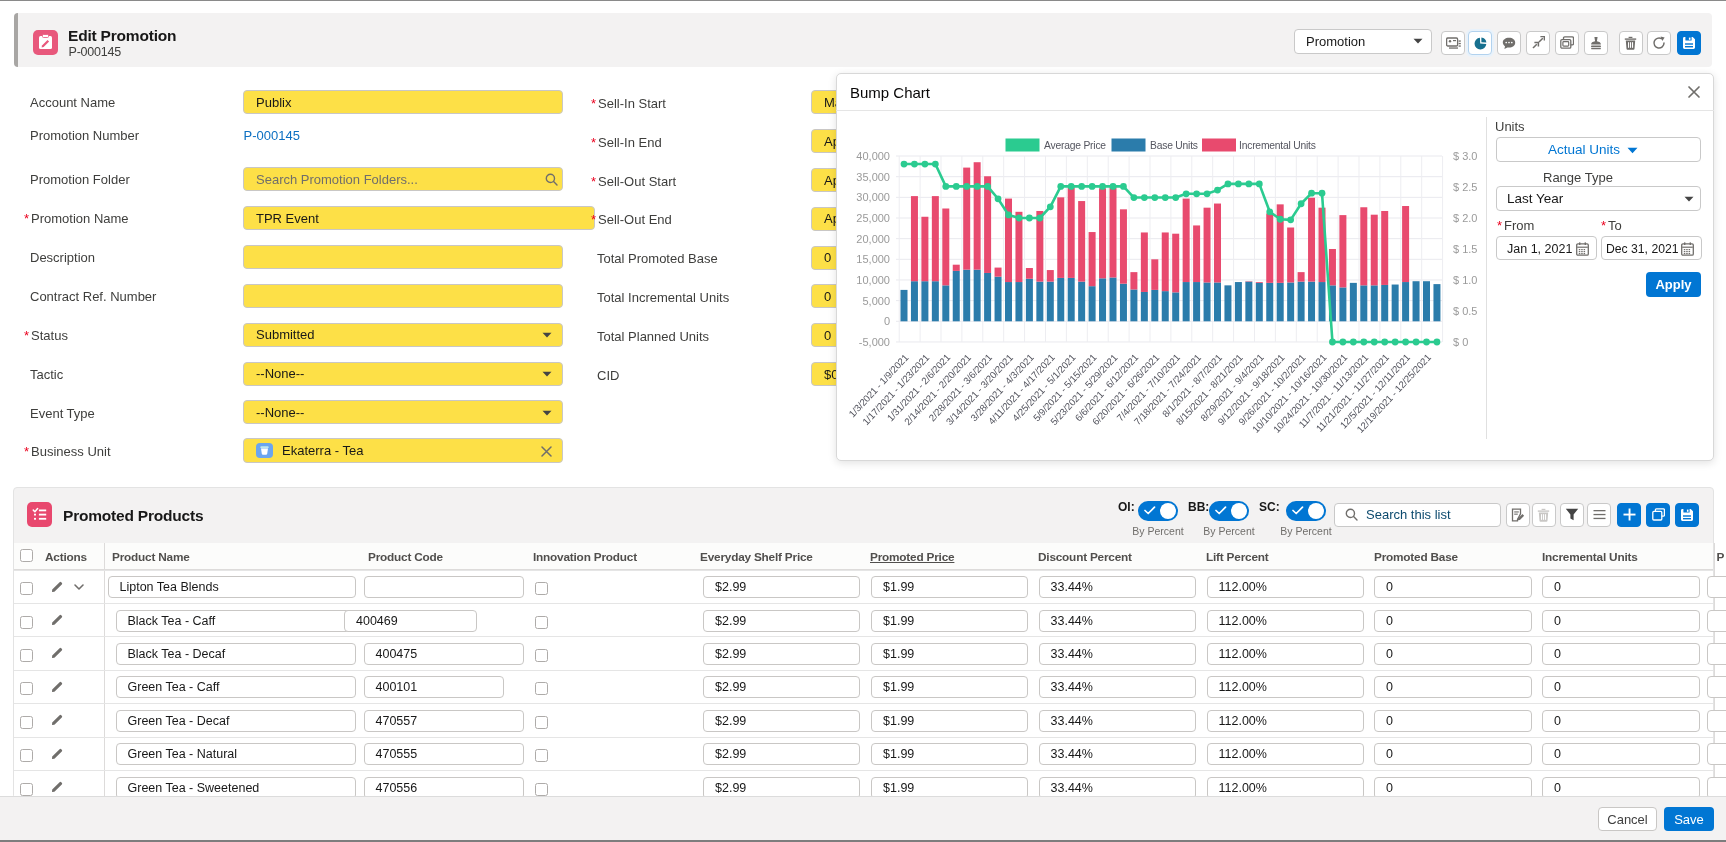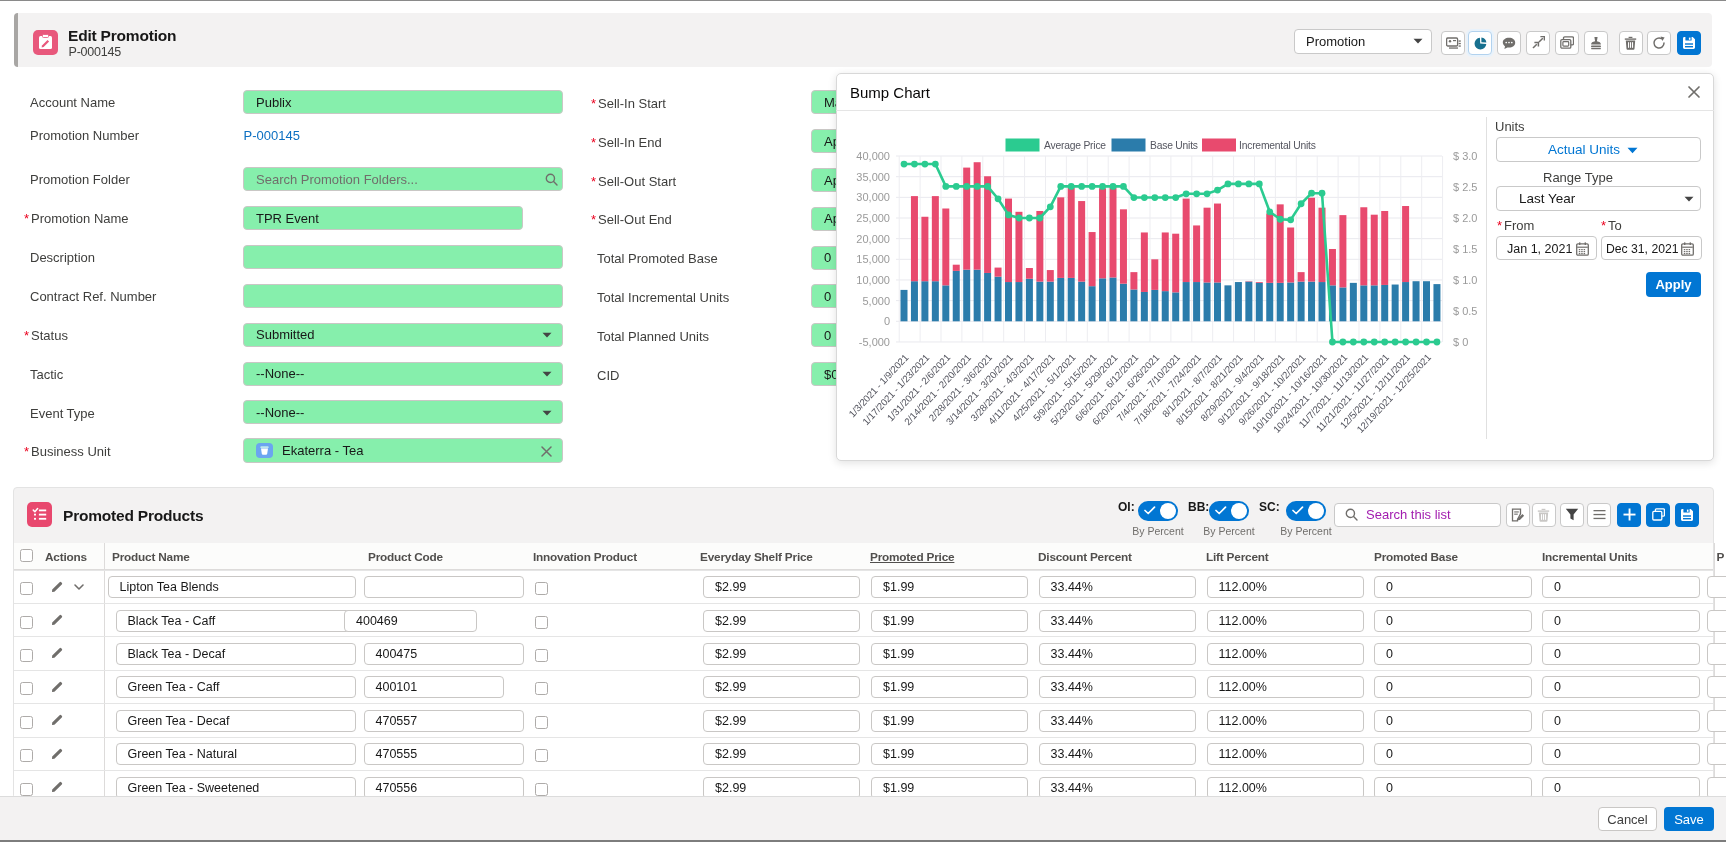--- a/index.html
+++ b/index.html
@@ -1,20 +1,20 @@
 <!DOCTYPE html>
 <html><head><meta charset="utf-8">
 <style>
 * { margin:0; padding:0; box-sizing:border-box; }
 html,body { width:1726px; height:842px; overflow:hidden; background:#fff;
   font-family:"Liberation Sans",sans-serif; position:relative; }
 .abs { position:absolute; }
 .lab { position:absolute; font-size:13px; color:#3e3e3c; white-space:nowrap; }
 .req { color:#ea001e; margin-right:2px; }
-.inp { position:absolute; height:24px; background:#86efac; border:1px solid #c9c7c5; border-radius:4px;
+.inp { position:absolute; height:24px; background:#fde047; border:1px solid #c9c7c5; border-radius:4px;
   font-size:13px; color:#181818; display:flex; align-items:center; padding-left:12px; white-space:nowrap; overflow:hidden; }
 .ph { color:#706e6b; }
 .carR { position:absolute; right:10px; top:8.5px; }
 .tbtn { position:absolute; width:24px; height:24px; background:#fff; border:1px solid #c9c9c9; border-radius:4px;
   display:flex; align-items:center; justify-content:center; }
 .bbtn { position:absolute; width:24px; height:24px; background:#0176d3; border:1px solid #0176d3; border-radius:4px;
   display:flex; align-items:center; justify-content:center; }
 .cb { position:absolute; width:13px; height:13px; background:#fff; border:1px solid #aeaba9; border-radius:2.5px; }
 .tin { position:absolute; height:22px; background:#fff; border:1px solid #c9c7c5; border-radius:4px;
   font-size:12.5px; color:#181818; display:flex; align-items:center; padding-left:11px; overflow:hidden; white-space:nowrap;}
@@ -133,21 +133,21 @@
 <div class="inp" style="left:243px;top:167px;width:320px;">
     <span class="ph">Search Promotion Folders...</span>
   </div>
 <div class="abs" style="left:545px;top:173px;">
     <svg width="13" height="13" viewBox="0 0 13 13">
       <circle cx="5.4" cy="5.4" r="4.1" fill="none" stroke="#706e6b" stroke-width="1.4"></circle>
       <line x1="8.6" y1="8.6" x2="12" y2="12" stroke="#706e6b" stroke-width="1.4" stroke-linecap="round"></line>
     </svg>
   </div>
 <div class="lab" style="left:24px;top:211px"><span class="req">*</span>Promotion Name</div>
-<div class="inp" style="left:243px;top:206px;width:280px;">
+<div class="inp" style="left:243px;top:206px;width:352px;">
     <span>TPR Event</span>
   </div>
 <div class="lab" style="left:30px;top:250px">Description</div>
 <div class="inp" style="left:243px;top:245px;width:320px;"></div>
 <div class="lab" style="left:30px;top:288.5px">Contract Ref. Number</div>
 <div class="inp" style="left:243px;top:283.5px;width:320px;"></div>
 <div class="lab" style="left:24px;top:328px"><span class="req">*</span>Status</div>
 <div class="inp" style="left:243px;top:322.5px;width:320px;">
     <span>Submitted</span>
     <span class="carR">
@@ -471,21 +471,21 @@
 <div class="lab" style="left:1495px;top:119px;">Units</div>
 <div class="abs" style="left:1495.5px;top:137px;width:205px;height:25px;background:#fff;border:1px solid #c9c9c9;border-radius:4px;"></div>
 <div class="abs" style="left:1548px;top:142px;font-size:13.5px;color:#0176d3;">Actual Units</div>
 <div class="abs" style="left:1627px;top:146.5px;">
     <svg width="11" height="7" viewBox="0 0 11 7">
       <path d="M0.5 0.8 L5.5 6.2 L10.5 0.8 Z" fill="#0176d3"></path>
     </svg>
   </div>
 <div class="lab" style="left:1495px;top:169.5px;margin-left:48px;">Range Type</div>
 <div class="abs" style="left:1495.5px;top:186px;width:205px;height:25px;background:#fff;border:1px solid #c9c9c9;border-radius:4px;"></div>
-<div class="abs" style="left:1507px;top:191px;font-size:13.5px;color:#181818;margin-left:12px;">Last Year</div>
+<div class="abs" style="left:1507px;top:191px;font-size:13.5px;color:#181818;">Last Year</div>
 <div class="abs" style="left:1684px;top:196px;">
     <svg width="10" height="6" viewBox="0 0 10 6">
       <path d="M0.5 0.8 L5 5.4 L9.5 0.8 Z" fill="#444"></path>
     </svg>
   </div>
 <div class="lab" style="left:1497px;top:218px;"><span class="req">*</span>From</div>
 <div class="lab" style="left:1601px;top:218px;"><span class="req">*</span>To</div>
 <div class="abs" style="left:1495.5px;top:236px;width:101px;height:24px;background:#fff;border:1px solid #c9c9c9;border-radius:4px;"></div>
 <div class="abs" style="left:1507px;top:241.5px;font-size:12.5px;color:#181818;">Jan 1, 2021</div>
 <div class="abs" style="left:1576px;top:242px;">
@@ -566,21 +566,21 @@
     </svg>
   </div>
 <div class="abs" style="left:1272px;top:525px;width:68px;text-align:center;font-size:10.5px;color:#706e6b;">By Percent</div>
 <div class="abs" style="left:1334px;top:502.5px;width:167px;height:24px;background:#fff;border:1px solid #c9c9c9;border-radius:4px;"></div>
 <div class="abs" style="left:1345px;top:508px;">
     <svg width="13" height="13" viewBox="0 0 13 13">
       <circle cx="5.4" cy="5.4" r="4.1" fill="none" stroke="#706e6b" stroke-width="1.4"></circle>
       <line x1="8.6" y1="8.6" x2="12" y2="12" stroke="#706e6b" stroke-width="1.4" stroke-linecap="round"></line>
     </svg>
   </div>
-<div class="abs" style="left:1366px;top:507px;font-size:13px;color:#a21caf;text-align:center;">Search this list</div>
+<div class="abs" style="left:1366px;top:507px;font-size:13px;color:#0c4a6e;text-align:center;">Search this list</div>
 <div class="tbtn" style="left:1505.7px;top:502.5px;">
     <svg width="14" height="14" viewBox="0 0 14 14">
       <path d="M1.5 1.2 h8 v4.6 l-3 5.6 v1.4 H1.5 Z" fill="none" stroke="#706e6b" stroke-width="1.3"></path>
       <rect x="3.2" y="3.4" width="4.6" height="1.1" fill="#706e6b"></rect>
       <rect x="3.2" y="5.6" width="3.6" height="1.1" fill="#706e6b"></rect>
       <path d="M7.2 10.2 L11.4 6 l1.7 1.7 -4.2 4.2 -2 0.3 Z" fill="#706e6b"></path>
     </svg>
   </div>
 <div class="tbtn" style="left:1531.8px;top:502.5px;">
     <svg width="13" height="14" viewBox="0 0 13 14">

